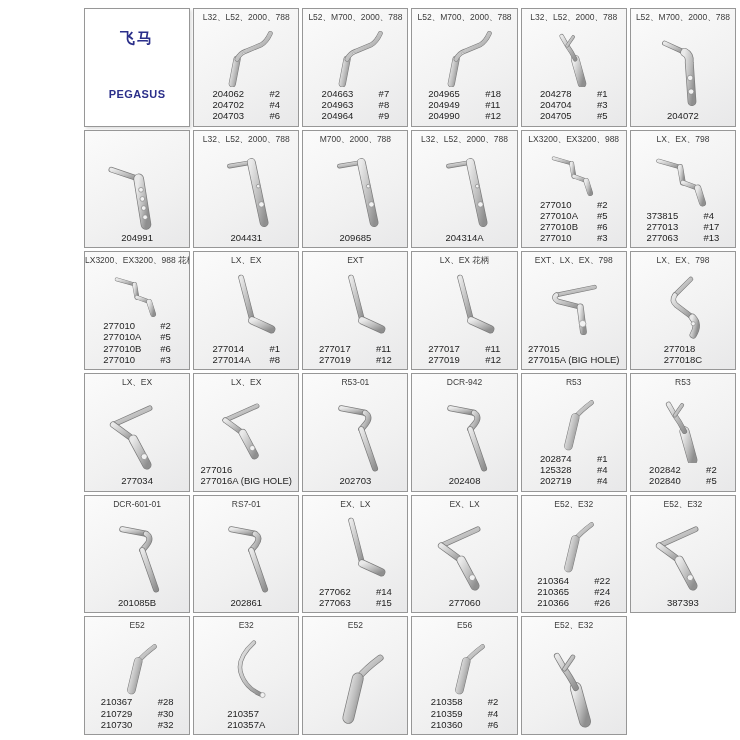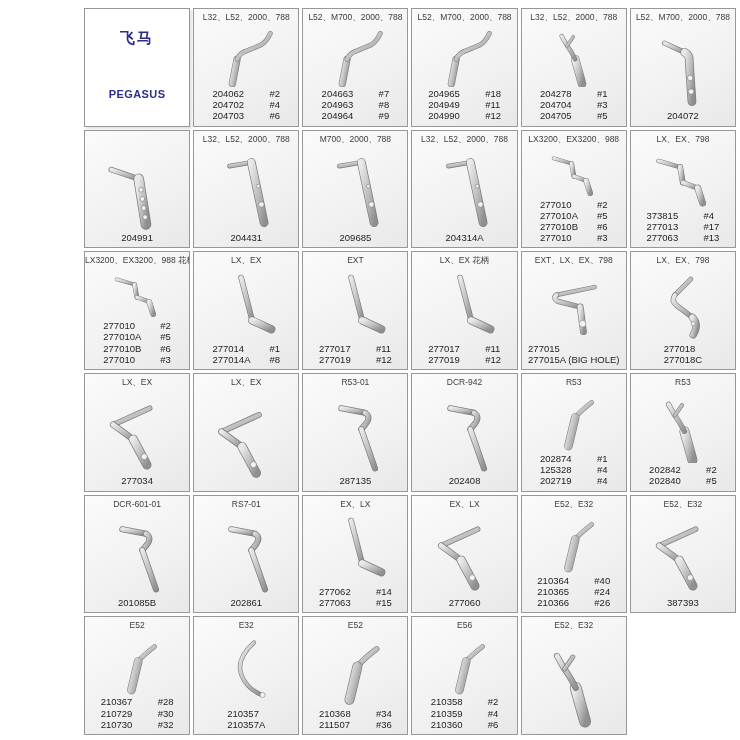--- a/index.html
+++ b/index.html
@@ -638,20 +638,30 @@
           </defs>
           <path d="M24 38 L64 20" fill="none" stroke="#7d7d7d" stroke-width="6.1" stroke-linecap="round" stroke-linejoin="round"></path>
           <path d="M24 38 L64 20" fill="none" stroke="url(#m18)" stroke-width="4.5" stroke-linecap="round" stroke-linejoin="round"></path>
           <path d="M24 38 L46 54" fill="none" stroke="#7d7d7d" stroke-width="7.1" stroke-linecap="round" stroke-linejoin="round"></path>
           <path d="M24 38 L46 54" fill="none" stroke="url(#m18)" stroke-width="5.5" stroke-linecap="round" stroke-linejoin="round"></path>
           <path d="M46 54 L61 82" fill="none" stroke="#7d7d7d" stroke-width="10.1" stroke-linecap="round" stroke-linejoin="round"></path>
           <path d="M46 54 L61 82" fill="none" stroke="url(#m18)" stroke-width="8.5" stroke-linecap="round" stroke-linejoin="round"></path>
           <circle cx="58" cy="73" r="3.3" fill="#f2f2f2" stroke="#8a8a8a" stroke-width="0.8"></circle>
         </svg>
       </div>
+      <div class="parts">
+        <div class="blk">
+          <div class="prow">
+            <span class="pnum solo">277016</span>
+          </div>
+          <div class="prow">
+            <span class="pnum solo">277016A (BIG HOLE)</span>
+          </div>
+        </div>
+      </div>
     </div>
     <div class="cell">
       <div class="hdr">R53-01</div>
       <div class="img">
         <svg viewBox="0 0 100 92" class="part">
           <defs>
             <linearGradient id="m19" x1="0" y1="0" x2="1" y2="1">
               <stop offset="0%" stop-color="#e9e9e9"></stop>
               <stop offset="55%" stop-color="#bdbdbd"></stop>
               <stop offset="100%" stop-color="#8f8f8f"></stop>
@@ -661,21 +671,21 @@
           <path d="M34 20 L60 25" fill="none" stroke="url(#m19)" stroke-width="5" stroke-linecap="round" stroke-linejoin="round"></path>
           <path d="M60 25 Q67 29 61 37 L56 43" fill="none" stroke="#7d7d7d" stroke-width="6.6" stroke-linecap="round" stroke-linejoin="round"></path>
           <path d="M60 25 Q67 29 61 37 L56 43" fill="none" stroke="url(#m19)" stroke-width="5" stroke-linecap="round" stroke-linejoin="round"></path>
           <path d="M56 43 L71 86" fill="none" stroke="#7d7d7d" stroke-width="6.6" stroke-linecap="round" stroke-linejoin="round"></path>
           <path d="M56 43 L71 86" fill="none" stroke="url(#m19)" stroke-width="5" stroke-linecap="round" stroke-linejoin="round"></path>
         </svg>
       </div>
       <div class="parts">
         <div class="blk">
           <div class="prow">
-            <span class="pnum solo">287135</span>
+            <span class="pnum solo">202703</span>
           </div>
         </div>
       </div>
     </div>
     <div class="cell">
       <div class="hdr">DCR-942</div>
       <div class="img">
         <svg viewBox="0 0 100 92" class="part">
           <defs>
             <linearGradient id="m20" x1="0" y1="0" x2="1" y2="1">
@@ -892,21 +902,21 @@
           <path d="M76 20 Q60 32 52 42" fill="none" stroke="#7d7d7d" stroke-width="7.1" stroke-linecap="round" stroke-linejoin="round"></path>
           <path d="M76 20 Q60 32 52 42" fill="none" stroke="url(#m28)" stroke-width="5.5" stroke-linecap="round" stroke-linejoin="round"></path>
           <path d="M52 42 L42 84" fill="none" stroke="#7d7d7d" stroke-width="12.6" stroke-linecap="round" stroke-linejoin="round"></path>
           <path d="M52 42 L42 84" fill="none" stroke="url(#m28)" stroke-width="11" stroke-linecap="round" stroke-linejoin="round"></path>
         </svg>
       </div>
       <div class="parts">
         <div class="blk">
           <div class="prow">
             <span class="pnum">210364</span>
-            <span class="phash">#40</span>
+            <span class="phash">#22</span>
           </div>
           <div class="prow">
             <span class="pnum">210365</span>
             <span class="phash">#24</span>
           </div>
           <div class="prow">
             <span class="pnum">210366</span>
             <span class="phash">#26</span>
           </div>
         </div>
@@ -1011,32 +1021,20 @@
               <stop offset="55%" stop-color="#bdbdbd"></stop>
               <stop offset="100%" stop-color="#8f8f8f"></stop>
             </linearGradient>
           </defs>
           <path d="M76 20 Q60 32 52 42" fill="none" stroke="#7d7d7d" stroke-width="7.1" stroke-linecap="round" stroke-linejoin="round"></path>
           <path d="M76 20 Q60 32 52 42" fill="none" stroke="url(#m32)" stroke-width="5.5" stroke-linecap="round" stroke-linejoin="round"></path>
           <path d="M52 42 L42 84" fill="none" stroke="#7d7d7d" stroke-width="12.6" stroke-linecap="round" stroke-linejoin="round"></path>
           <path d="M52 42 L42 84" fill="none" stroke="url(#m32)" stroke-width="11" stroke-linecap="round" stroke-linejoin="round"></path>
         </svg>
       </div>
-      <div class="parts">
-        <div class="blk">
-          <div class="prow">
-            <span class="pnum">210368</span>
-            <span class="phash">#34</span>
-          </div>
-          <div class="prow">
-            <span class="pnum">211507</span>
-            <span class="phash">#36</span>
-          </div>
-        </div>
-      </div>
     </div>
     <div class="cell">
       <div class="hdr">E56</div>
       <div class="img">
         <svg viewBox="0 0 100 92" class="part">
           <defs>
             <linearGradient id="m33" x1="0" y1="0" x2="1" y2="1">
               <stop offset="0%" stop-color="#e9e9e9"></stop>
               <stop offset="55%" stop-color="#bdbdbd"></stop>
               <stop offset="100%" stop-color="#8f8f8f"></stop>

